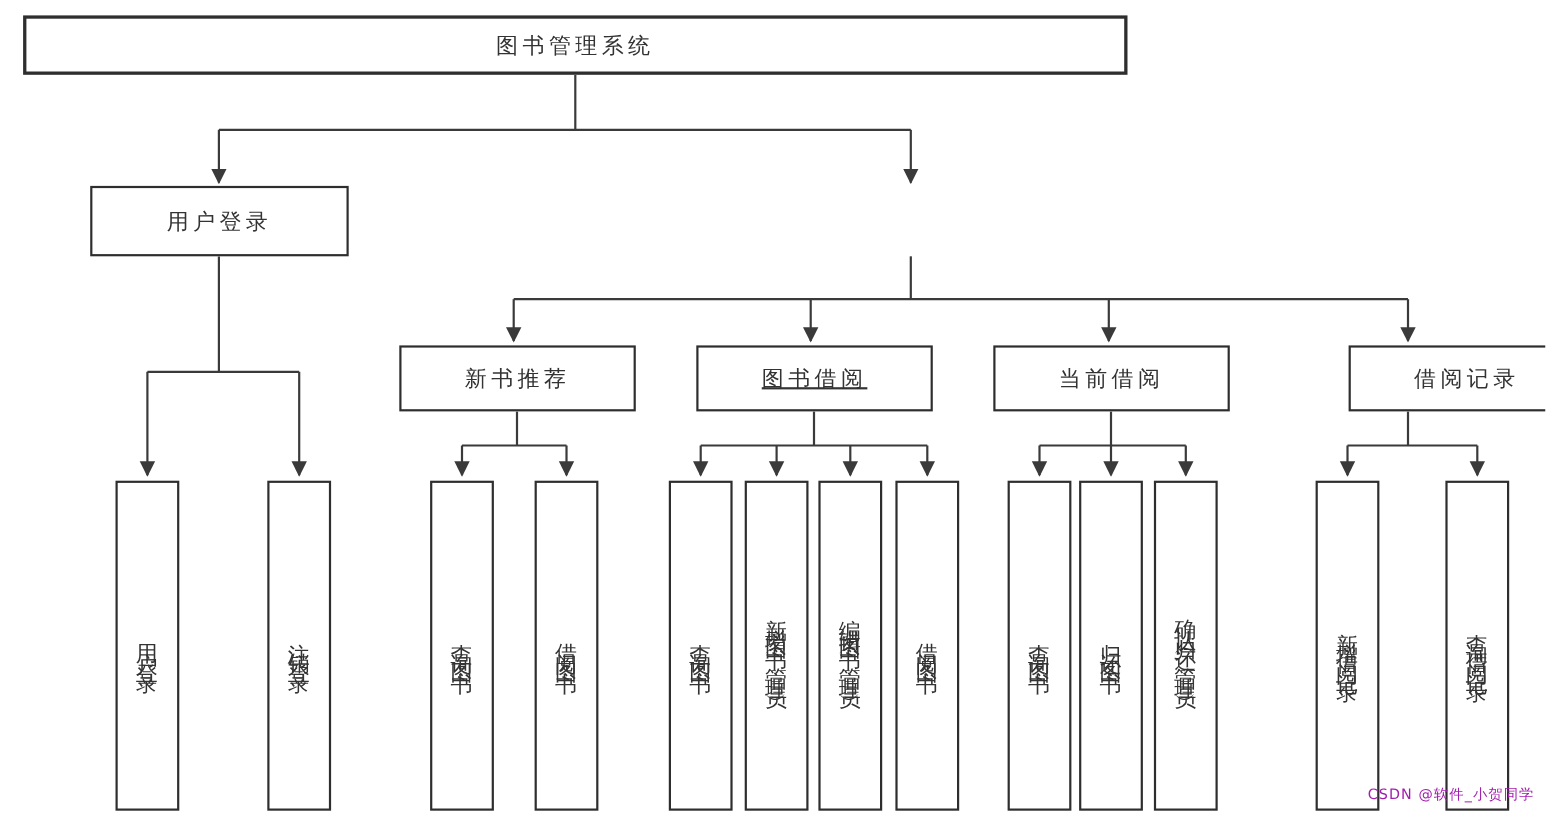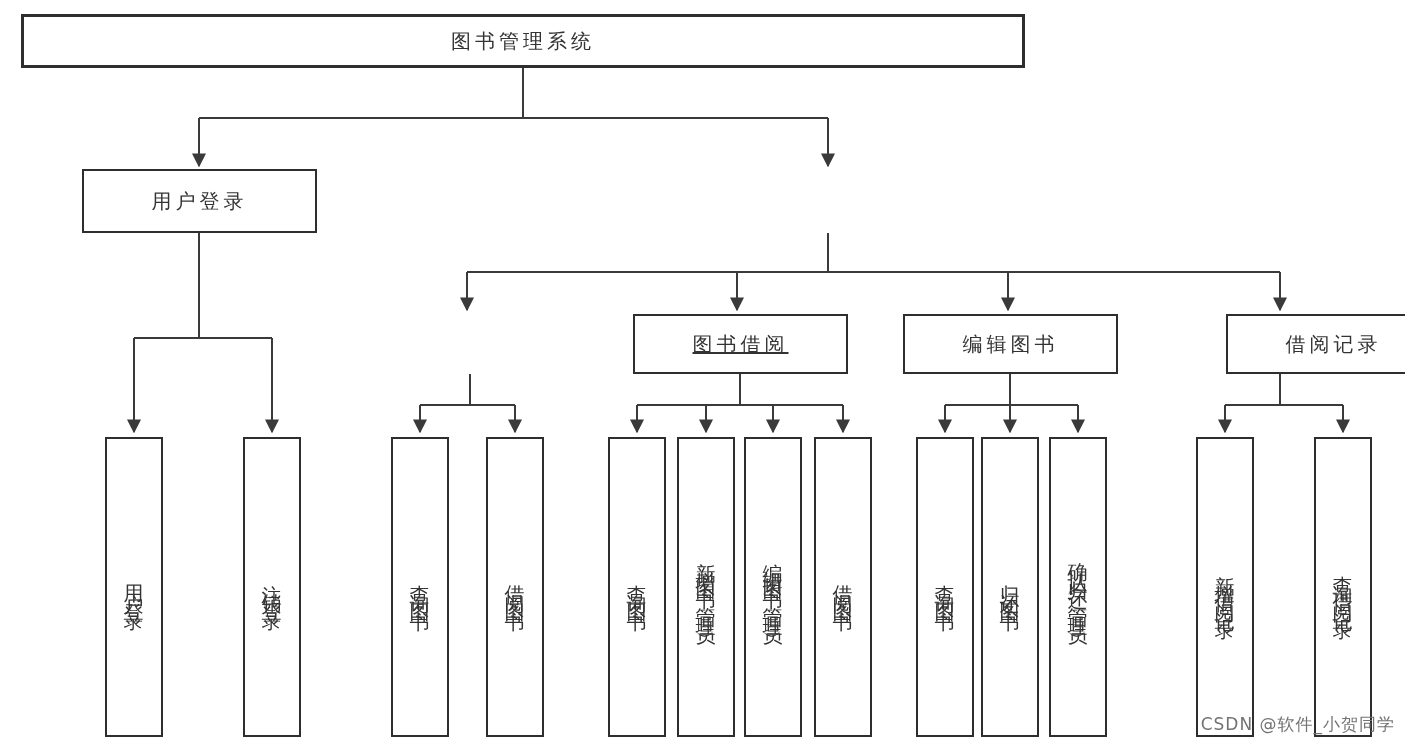--- a/index.html
+++ b/index.html
@@ -38,22 +38,22 @@
     text-orientation:mixed;
     font-size:20px;
     letter-spacing:9px;
     line-height:1;
     color:#333333;
     white-space:nowrap;
   }
   .watermark{
     position:absolute;
     top:713px;right:10px;
-    font-size:17px;
-    color:#737373;
+    font-size:13px;
+    color:#a21caf;
     letter-spacing:1px;
     white-space:nowrap;
     z-index:5;
   }
 </style>
 </head>
 <body>
 
 <div id="canvas">
 
@@ -104,22 +104,23 @@
       <path d="M1225 405 H1343"></path>
       <path d="M1225 405 V432" marker-end="url(#arw)"></path>
       <path d="M1343 405 V432" marker-end="url(#arw)"></path>
     </g>
   </svg>
 
   <div class="node root">图书管理系统</div>
 
   <div class="node lvl2" style="left:82px;">用户登录</div>
 
+  <div class="node lvl3" style="left:363px;">新书推荐</div>
   <div class="node lvl3" style="left:633px;text-decoration:underline;">图书借阅</div>
-  <div class="node lvl3" style="left:903px;">编辑图书</div>
+  <div class="node lvl3" style="left:903px;">当前借阅</div>
   <div class="node lvl3" style="left:1226px;">借阅记录</div>
 
   <div class="node leaf" style="left:105px;">
     <span class="vtext">用户登录</span>
   </div>
   <div class="node leaf" style="left:243px;">
     <span class="vtext">注销登录</span>
   </div>
 
   <div class="node leaf" style="left:391px;">

